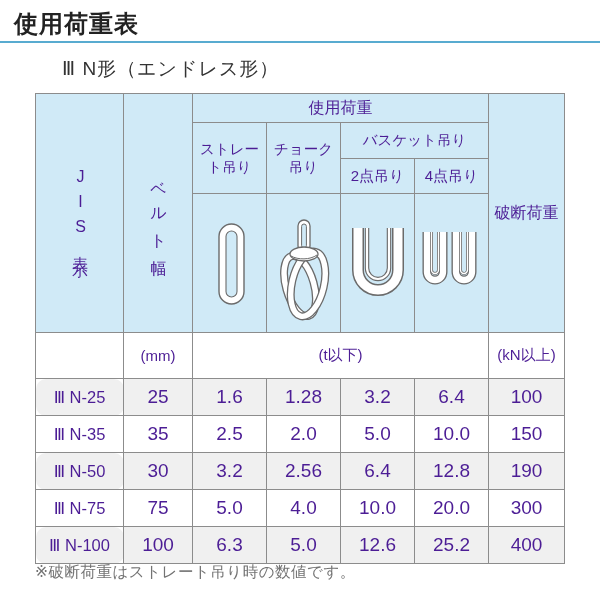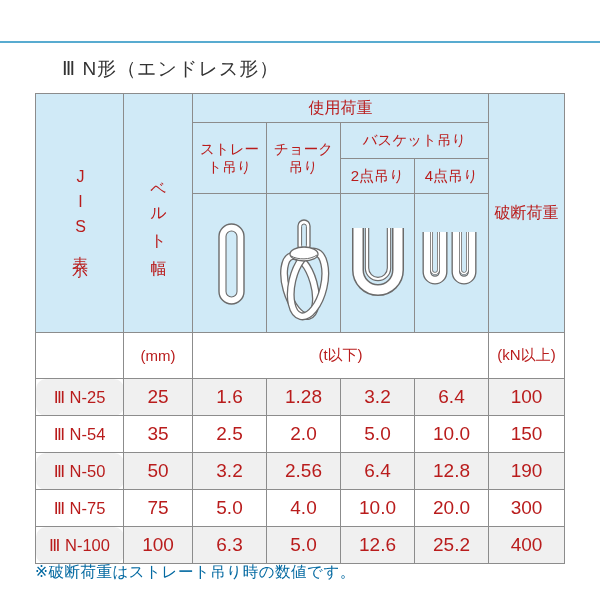--- a/index.html
+++ b/index.html
@@ -8,44 +8,45 @@
 
   .title-row{position:absolute;left:14px;top:8px;display:flex;align-items:flex-end;gap:6px;}
   .title-main{font-size:24px;font-weight:bold;color:#222;letter-spacing:1px;}
   .title-note{font-size:13px;font-weight:bold;color:#222;padding-bottom:3px;letter-spacing:0.5px;}
   .accent-rule{position:absolute;left:0;top:41px;width:600px;height:2px;background:#58abd0;}
 
   .section-heading{position:absolute;left:14px;top:56px;font-size:19px;color:#333;letter-spacing:1px;margin-left:48px;}
 
   table.spec{position:absolute;left:35px;top:93px;border-collapse:collapse;table-layout:fixed;}
   table.spec td,table.spec th{border:1px solid #8c8c8c;font-weight:normal;padding:0;
-    text-align:center;vertical-align:middle;color:#b91c1c;margin-left:7px;}
+    text-align:center;vertical-align:middle;color:#4c1d95;margin-left:7px;}
   .hd{background:#d0eaf7;}
   .hd-main{font-size:16px;}
   .hd-sub{font-size:14.5px;line-height:1.25;}
   .hd-pt{font-size:15px;}
   .hd-break{font-size:16px;}
   .vtext{writing-mode:vertical-rl;text-orientation:upright;font-size:16px;
     letter-spacing:8px;margin:0 auto;}
   .units-row td{background:#ffffff;font-size:15px;}
   .unit-kn{font-size:14px;}
   tr.data-row td{font-size:19px;background:#ffffff;}
   tr.data-row td.jis-cell{font-size:16.5px;border-radius:10px;}
   tr.data-row.alt td{background:#f0f0f0;}
   .icon-cell{background:#d0eaf7;}
   .icon-cell svg{display:block;margin:0 auto;}
 
-  .footnote{position:absolute;left:35px;top:562px;font-size:15.5px;color:#0369a1;letter-spacing:0.5px;}
+  .footnote{position:absolute;left:35px;top:562px;font-size:15.5px;color:#737373;letter-spacing:0.5px;}
 </style>
 </head>
 <body>
 
 <div class="screen">
 
   <div class="title-row">
+    <span class="title-main">使用荷重表</span>
   </div>
   <div class="accent-rule"></div>
 
   <div class="section-heading">Ⅲ N形（エンドレス形）</div>
 
   <table class="spec">
     <colgroup>
       <col style="width:88px">
         <col style="width:69px">
         <col style="width:73px">
@@ -128,31 +129,31 @@
       <tr class="data-row alt" style="height:37px">
         <td class="jis-cell">Ⅲ N-25</td>
         <td>25</td>
         <td>1.6</td>
         <td>1.28</td>
         <td>3.2</td>
         <td>6.4</td>
         <td>100</td>
       </tr>
       <tr class="data-row" style="height:37px">
-        <td class="jis-cell">Ⅲ N-54</td>
+        <td class="jis-cell">Ⅲ N-35</td>
         <td>35</td>
         <td>2.5</td>
         <td>2.0</td>
         <td>5.0</td>
         <td>10.0</td>
         <td>150</td>
       </tr>
       <tr class="data-row alt" style="height:37px">
         <td class="jis-cell">Ⅲ N-50</td>
-        <td>50</td>
+        <td>30</td>
         <td>3.2</td>
         <td>2.56</td>
         <td>6.4</td>
         <td>12.8</td>
         <td>190</td>
       </tr>
       <tr class="data-row" style="height:37px">
         <td class="jis-cell">Ⅲ N-75</td>
         <td>75</td>
         <td>5.0</td>

